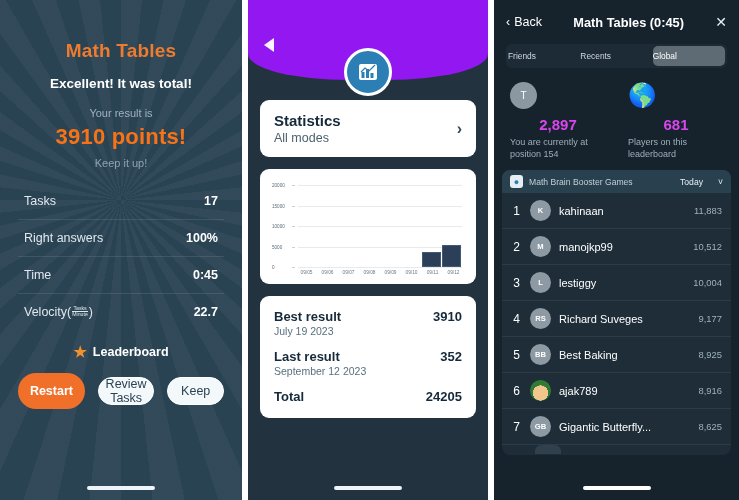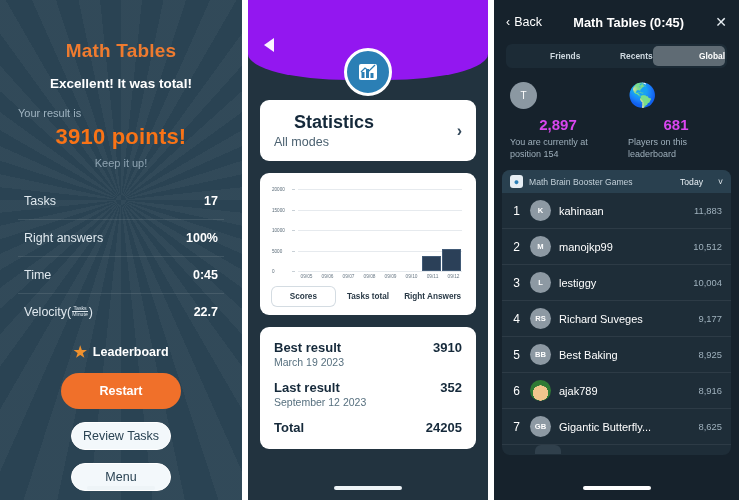--- a/index.html
+++ b/index.html
@@ -27,21 +27,21 @@
     pointer-events: none;
   }
   .p1-inner { position: relative; padding: 20px 18px 0 18px; height: 100%; display:flex; flex-direction:column; }
   .p1-title {
     text-align: center; color: #ef7b2f; font-size: 19px; font-weight: bold;
     letter-spacing: .2px; margin-top: 20px;
   }
   .p1-sub {
     text-align: center; color: #ffffff; font-size: 13.5px; font-weight: bold; margin-top: 14px;
   }
-  .p1-result-label { text-align:left; color:#9fb3c0; font-size: 11px; margin-top: 16px; }
+  .p1-result-label { text-align:center; color:#9fb3c0; font-size: 11px; margin-top: 16px; }
   .p1-points { text-align:center; color:#f97316; font-size: 22px; font-weight: bold; margin-top: 5px; letter-spacing:.2px;}
   .p1-keep { text-align:center; color:#8fa4b2; font-size: 11px; margin-top: 7px; }
 
   .stat-rows { margin-top: 14px; }
   .stat-row {
     display:flex; align-items:center; justify-content:space-between;
     padding: 11px 6px 11px 6px;
     border-top: 1px solid rgba(255,255,255,0.10);
     font-size: 12.5px;
   }
@@ -51,21 +51,21 @@
   .frac { display:inline-flex; flex-direction:column; align-items:center; font-size:5.2px; line-height:1.05; vertical-align:middle; transform: translateY(-1px);}
   .frac .num { border-bottom:1px solid #dfe8ee; padding:0 1px;}
   .frac .den { padding:0 1px;}
 
   .leader-link {
     display:flex; align-items:center; justify-content:center; gap:6px;
     margin-top: 14px; color:#ffffff; font-weight:bold; font-size: 12.5px;
   }
   .star { color:#f0912e; font-size: 15px; line-height: 1; }
 
-  .btn-col { display:flex; flex-direction:column; align-items:center; gap: 13px; margin-top: 14px; }
+  .btn-col { display:flex; flex-direction:row; align-items:center; gap: 13px; margin-top: 14px; }
   .btn {
     border-radius: 22px; text-align:center; font-size: 12.5px; cursor:pointer;
     display:flex; align-items:center; justify-content:center;
   }
   .btn-primary { width: 120px; height: 36px; background:#f0702a; color:#fff; font-weight:bold; }
   .btn-outline { width: 100px; height: 28px; background:#f3f8fb; color:#2a4353; border:1.5px solid #ffffff; }
 
   .home-bar {
     position:absolute; bottom: 10px; left: 50%; transform: translateX(-50%);
     width: 68px; height: 4px; border-radius: 3px; background:#eef4f7;
@@ -83,21 +83,21 @@
   }
   .p2-badge {
     position:absolute; left: 50%; top: 48px; transform: translate(-50%,0);
     width: 48px; height:48px; border-radius:50%;
     background:#2b7fb5; border: 3px solid #ffffff;
     display:flex; align-items:center; justify-content:center;
   }
   .p2-body { padding: 0 12px; margin-top: 20px; }
   .card { background:#ffffff; border-radius: 9px; }
   .card-stats { padding: 12px 14px; display:flex; align-items:center; justify-content:space-between; }
-  .card-stats .ttl { color:#15293a; font-size: 18px; font-weight:bold;margin-left:20px; }
+  .card-stats .ttl { color:#15293a; font-size: 15px; font-weight:bold; }
   .card-stats .sub { color:#4b6170; font-size: 12.5px; margin-top: 2px; }
   .chev { color:#33485a; font-size: 16px; font-weight:bold; }
 
   .card-chart { margin-top: 12px; padding: 10px 8px 9px 8px; }
   .chart-area { position:relative; height: 88px; margin: 0 2px 0 2px; }
   .grid-line { position:absolute; left: 28px; right: 4px; height:1px; background:#e6eaee; }
   .y-lab { position:absolute; left: 2px; color:#5a6b78; font-size: 4.6px; transform: translateY(-50%); }
   .y-tick { position:absolute; left: 22px; width:3px; height:1px; background:#c8d0d6; }
   .bar { position:absolute; bottom: 0; width: 19px; background:#2b4058; border:1px solid #415a76; }
   .x-labels { display:flex; margin: 3px 4px 0 28px; }
@@ -119,22 +119,22 @@
 
   
   .p3-head { padding: 14px 12px 0 12px; }
   .p3-bar { display:flex; align-items:center; justify-content:space-between; }
   .p3-back { display:flex; align-items:center; gap:4px; color:#ffffff; font-size: 12.5px; cursor:pointer;}
   .p3-title { color:#ffffff; font-size: 12.8px; font-weight:bold; }
   .p3-close { color:#e7eef3; font-size: 14px; cursor:pointer; }
 
   .p3-segs { display:flex; margin-top: 14px; background:#1c2b36; border-radius: 6px; padding: 2px; }
   .p3-seg {
-    flex:1; text-align:right; font-size: 8.4px; color:#cfd9e0; padding: 5px 0;
-    border-radius: 5px; cursor: pointer; font-weight: bold;
+    flex:1; text-align:left; font-size: 8.4px; color:#cfd9e0; padding: 5px 0;
+    border-radius: 5px; cursor: pointer;
   }
   .p3-seg.active { background:#5f6b74; color:#ffffff; }
 
   .p3-stats { display:flex; gap: 22px; padding: 14px 14px 6px 16px; }
   .p3-stat { width: 96px; }
   .av-circle {
     width: 27px; height:27px; border-radius:50%; background:#8b98a2;
     display:flex; align-items:center; justify-content:center;
     color:#ffffff; font-size: 10px;
   }
@@ -201,21 +201,21 @@
       </div>
 
       <div class="leader-link">
         <span class="star">★</span>
         <span>Leaderboard</span>
       </div>
 
       <div class="btn-col">
         <div class="btn btn-primary">Restart</div>
         <div class="btn btn-outline">Review Tasks</div>
-        <div class="btn btn-outline">Menu</div>
+        <div class="btn btn-outline">Keep</div>
       </div>
     </div>
     <div class="home-bar"></div>
   </div>
 
   <div class="panel panel-2">
     <div class="p2-top">
       <div class="back-tri"></div>
     </div>
     <div class="p2-badge">
@@ -260,33 +260,28 @@
         <div class="x-labels" id="x-labels">
             <span>09/05</span>
             <span>09/06</span>
             <span>09/07</span>
             <span>09/08</span>
             <span>09/09</span>
             <span>09/10</span>
             <span>09/11</span>
             <span>09/12</span>
           </div>
-        <div class="seg-wrap">
-          <div class="seg active">Scores</div>
-          <div class="seg">Tasks total</div>
-          <div class="seg">Right Answers</div>
-        </div>
       </div>
 
       <div class="card card-results">
         <div class="res-row">
           <span class="k">Best result</span>
           <span class="v">3910</span>
         </div>
-        <div class="res-date">March 19 2023</div>
+        <div class="res-date">July 19 2023</div>
         <div class="res-row">
           <span class="k">Last result</span>
           <span class="v">352</span>
         </div>
         <div class="res-date">September 12 2023</div>
         <div class="res-row res-total">
           <span class="k">Total</span>
           <span class="v">24205</span>
         </div>
       </div>

